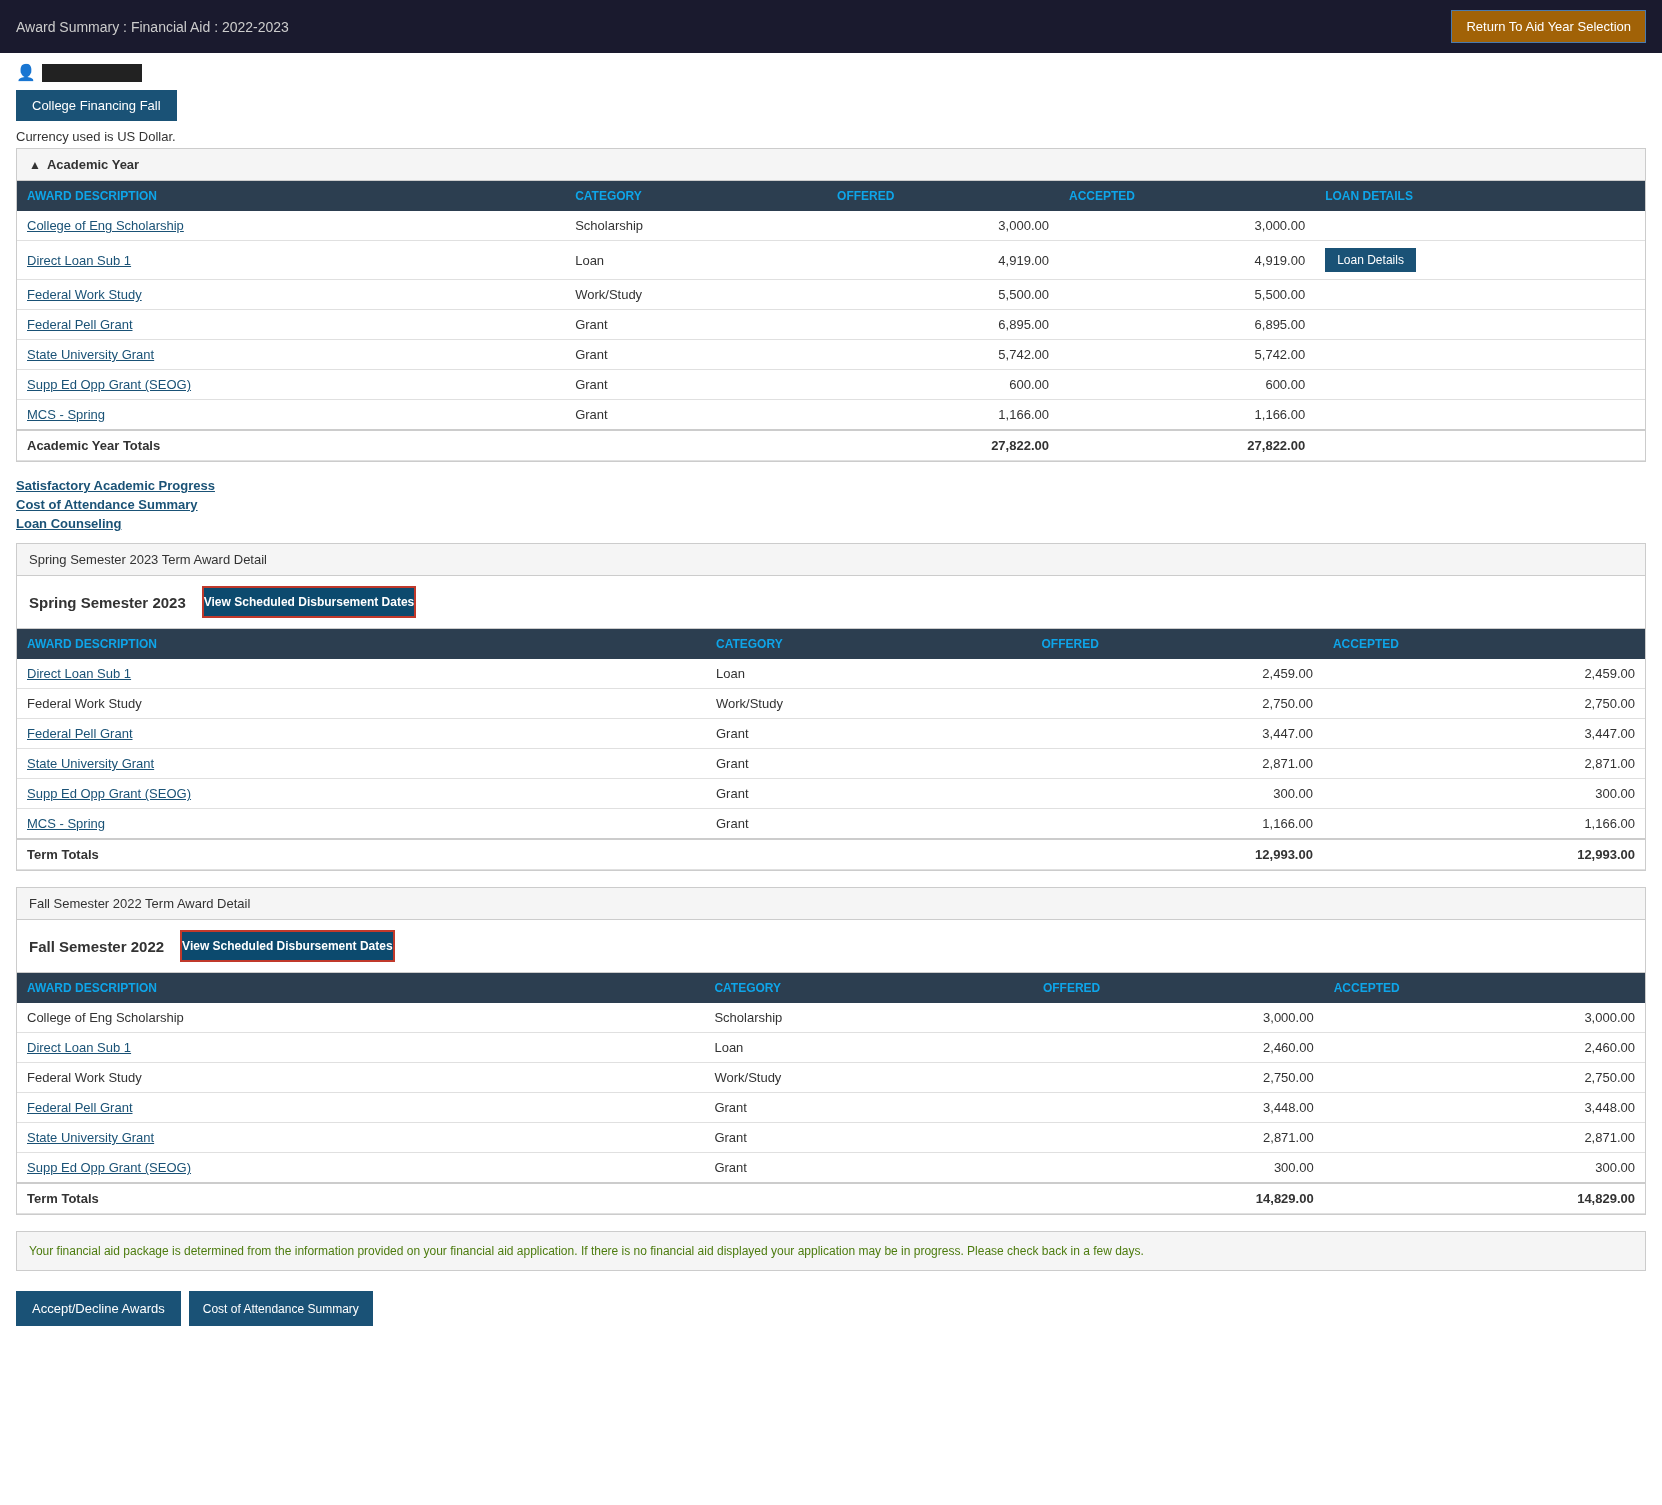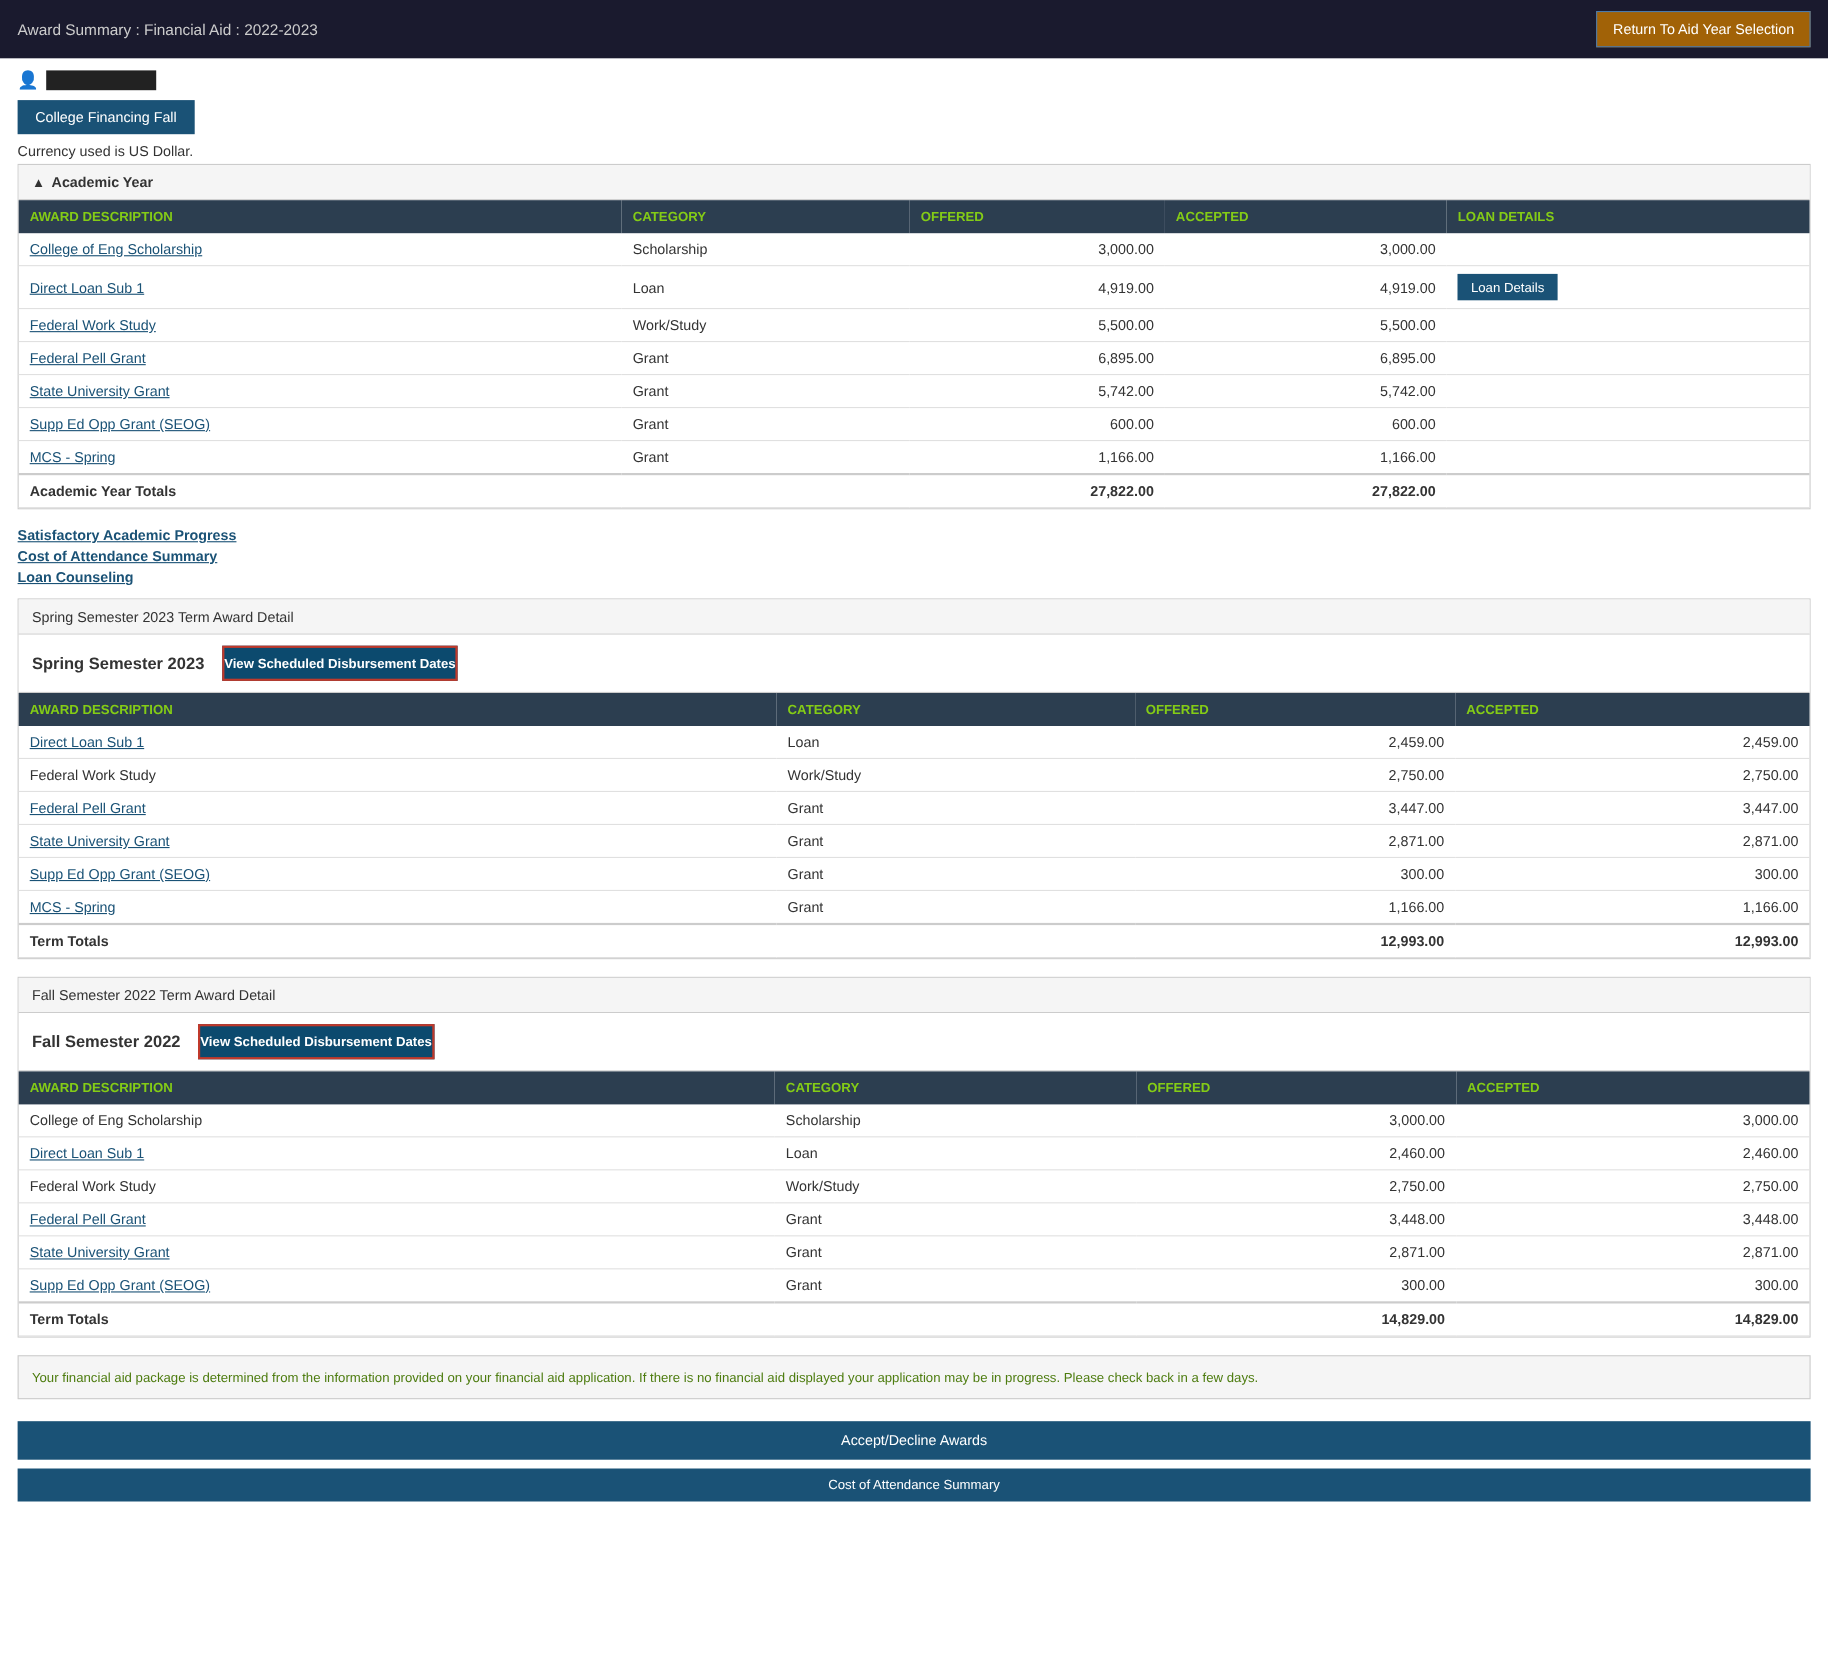--- a/index.html
+++ b/index.html
@@ -62,21 +62,21 @@
       font-size: 13px;
       border-bottom: 1px solid #ccc;
       display: flex;
       align-items: center;
       gap: 6px;
     }
     .toggle-icon { cursor: pointer; font-size: 12px; }
 
     
     table { width: 100%; border-collapse: collapse; }
-    thead tr { background: #2c3e50; color: #84cc16; }
+    thead tr { background: #2c3e50; color: #0ea5e9; }
     thead th {
       padding: 8px 10px;
       text-align: left;
       font-size: 12px;
       font-weight: bold;
       text-transform: uppercase;
     }
     thead th.right { }
     tbody tr { border-bottom: 1px solid #e0e0e0; }
     tbody td { padding: 7px 10px; font-size: 13px; }
@@ -139,21 +139,21 @@
     .footer-note {
       background: #f5f5f5;
       border: 1px solid #ccc;
       padding: 12px;
       font-size: 12px;
       color: #4d7c0f;
       margin-bottom: 12px;
     }
 
     
-    .bottom-btns { display: flex; gap: 8px; padding: 8px 0; flex-direction: column; }
+    .bottom-btns { display: flex; gap: 8px; padding: 8px 0; }
     .bottom-btn {
       background: #1a5276;
       color: #fff;
       border: none;
       padding: 10px 16px;
       font-size: 13px;
       cursor: pointer;
       text-align: center;
     }
     .bottom-btn.small { font-size: 12px; padding: 8px 14px; }

